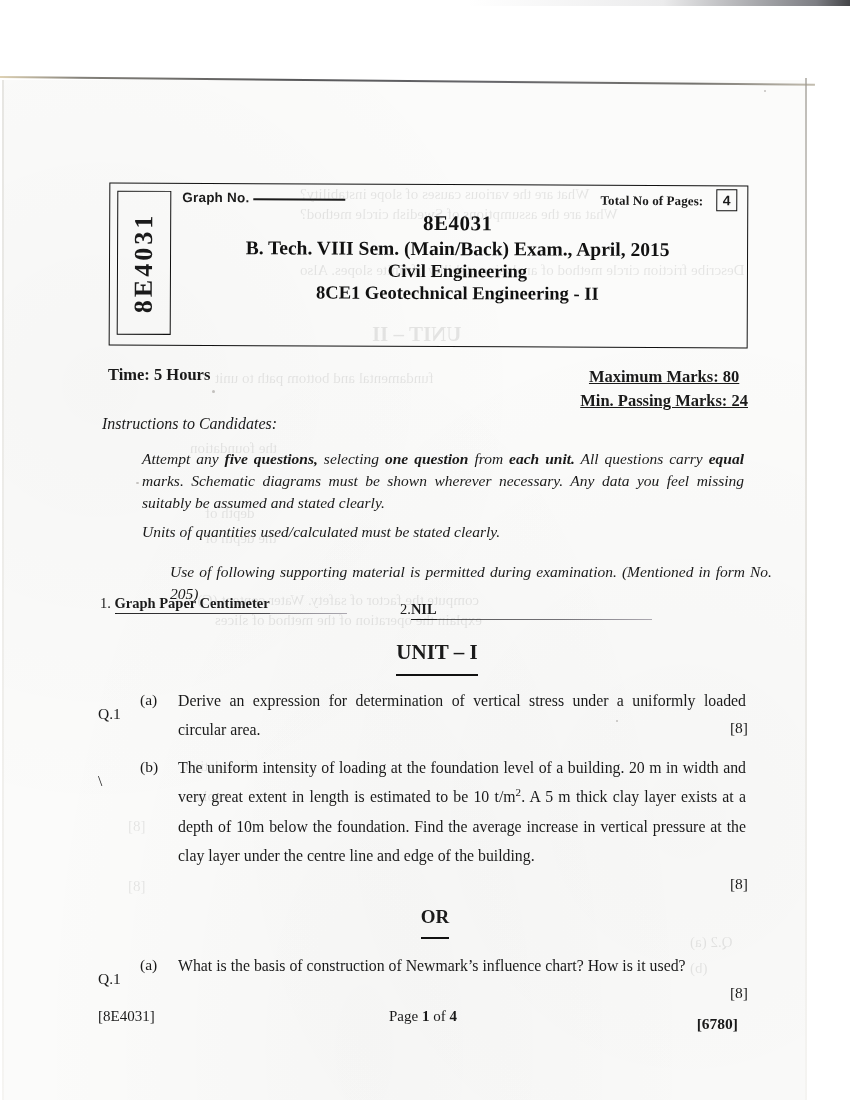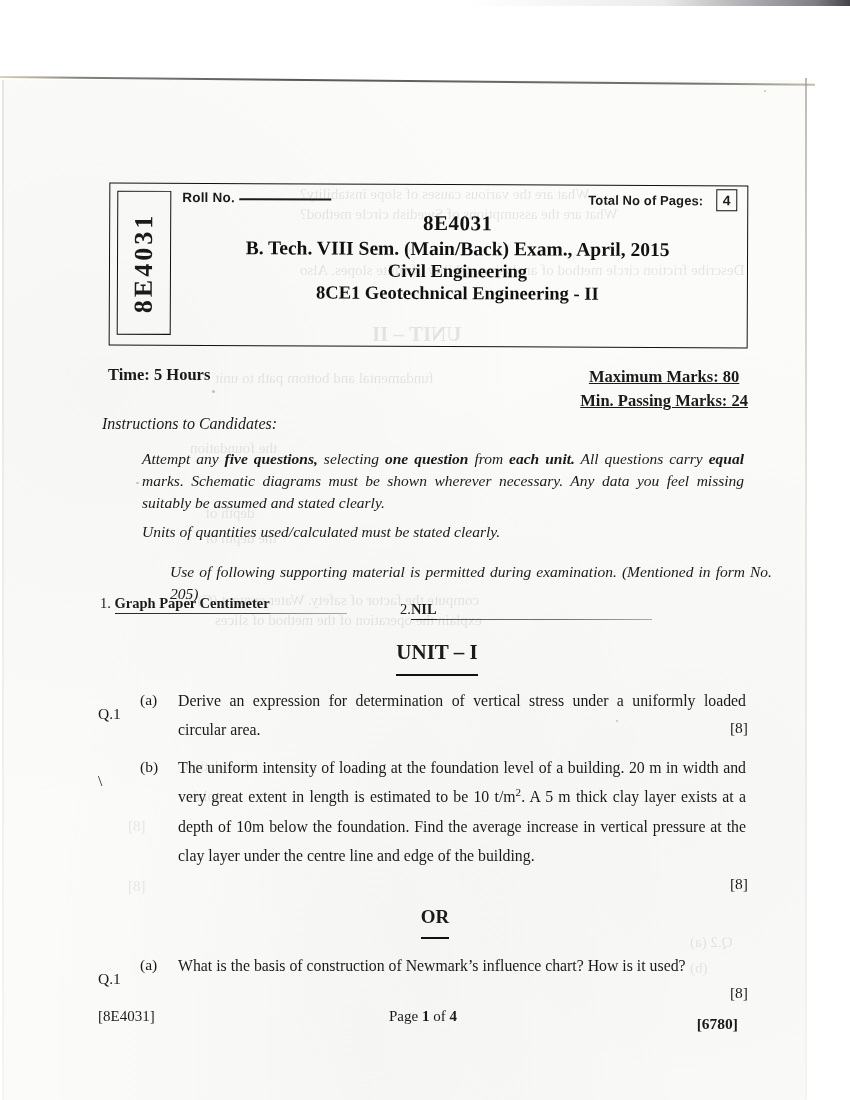--- a/index.html
+++ b/index.html
@@ -146,21 +146,21 @@
     display: inline-block;
     width: 92px;
     border-bottom: 2px solid #1a1a1a;
     margin-left: 4px;
     vertical-align: 2px;
   }
   .pages-label {
     position: absolute;
     right: 44px;
     top: 7px;
-    font-family: Liberation Sans, sans-serif;
+    font-family: Liberation Serif, serif;
     font-weight: bold;
     font-size: 13px;
     letter-spacing: .1px;
   }
   .pages-count {
     position: absolute;
     right: 10px;
     top: 3px;
     width: 19px;
     height: 20px;
@@ -354,21 +354,21 @@
 
   <div id="content">
 
     <div class="header-box">
 
       <div class="code-box">
         <span class="code-vertical">8E4031</span>
       </div>
 
       <div class="rollno">
-        <span>Roll No.</span><span class="rollno-line"></span>
+        <span>Graph No.</span><span class="rollno-line"></span>
       </div>
 
       <div class="pages-label">Total No of Pages:</div>
       <div class="pages-count">4</div>
 
       <div class="hdr-lines">
         <div class="hdr-code">8E4031</div>
         <div class="hdr-exam">B. Tech. VIII Sem. (Main/Back) Exam., April, 2015</div>
         <div class="hdr-branch">Civil Engineering</div>
         <div class="hdr-sub">8CE1 Geotechnical Engineering - II</div>

